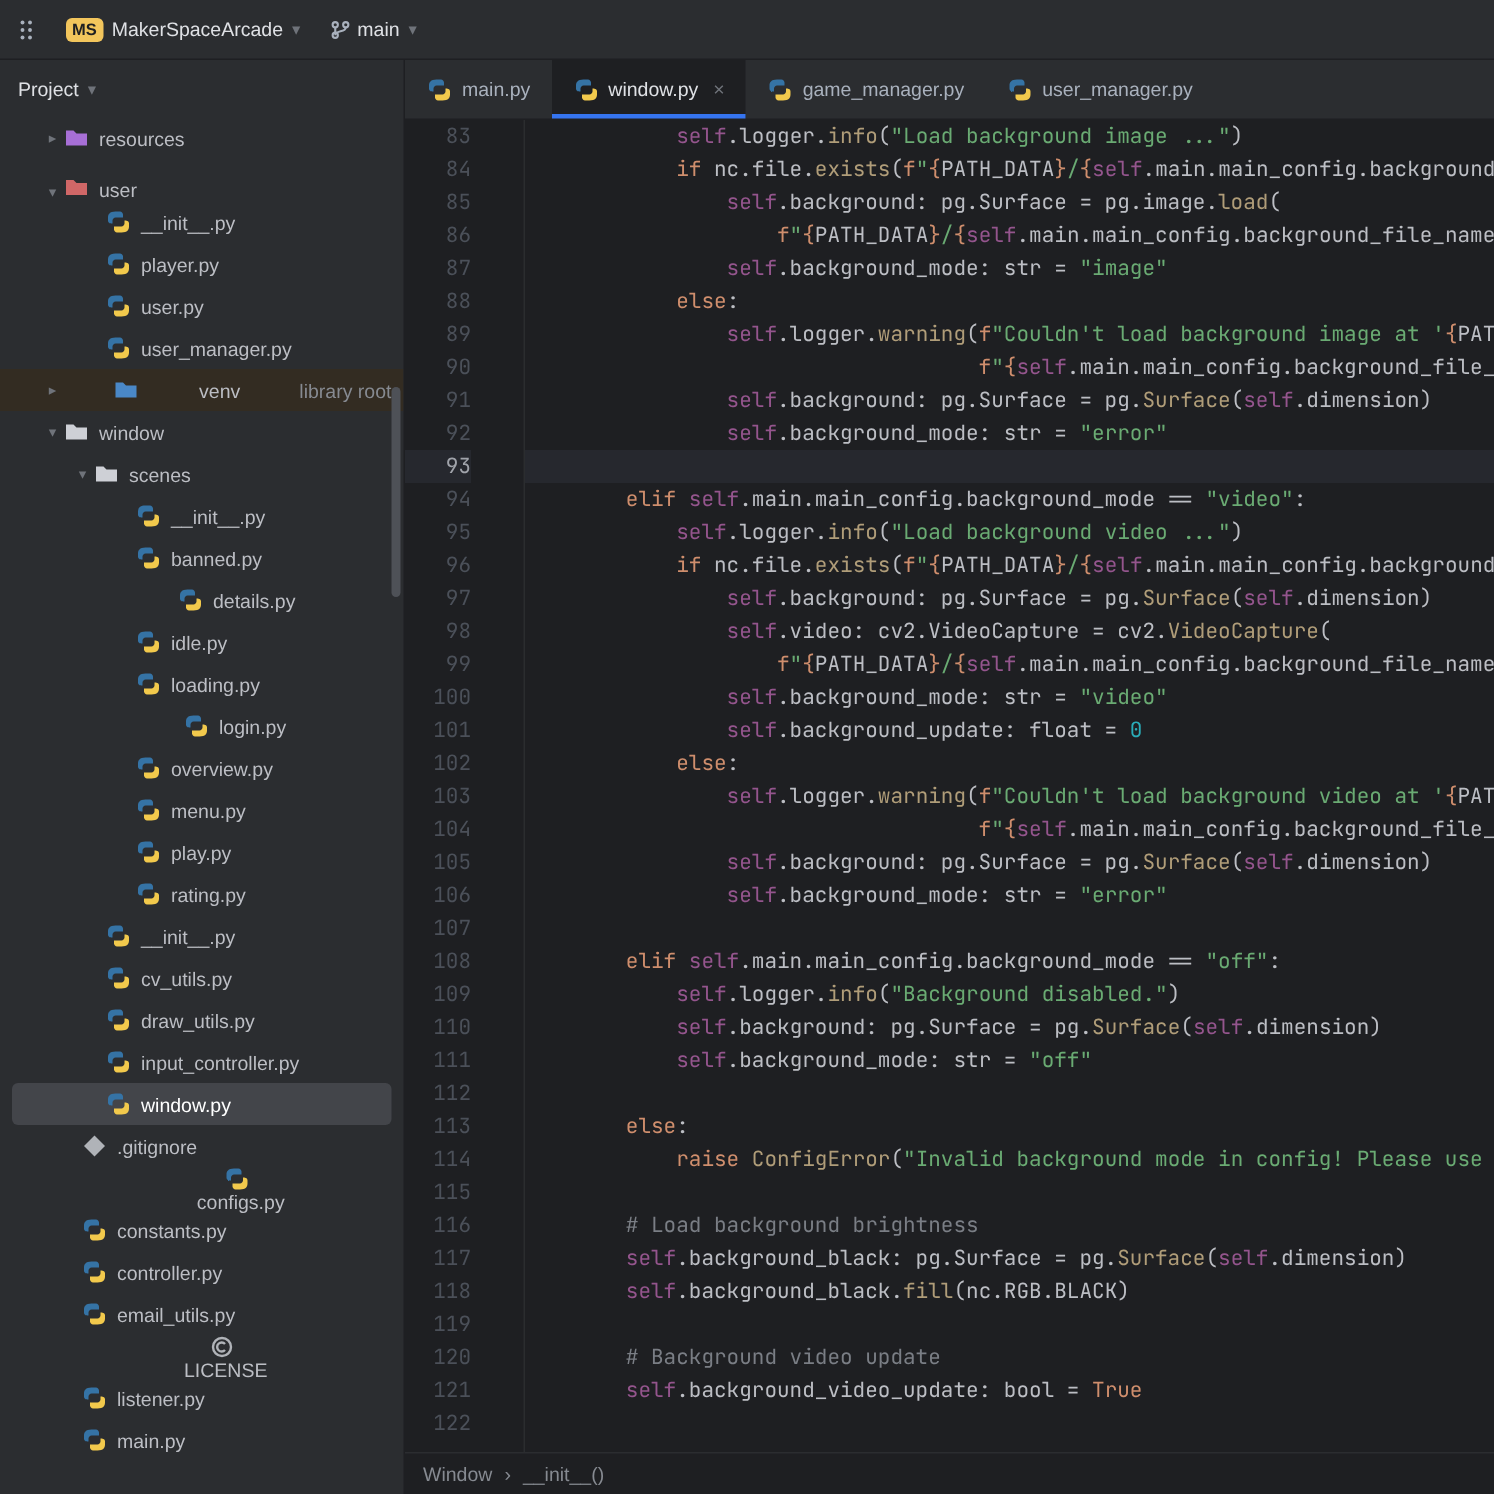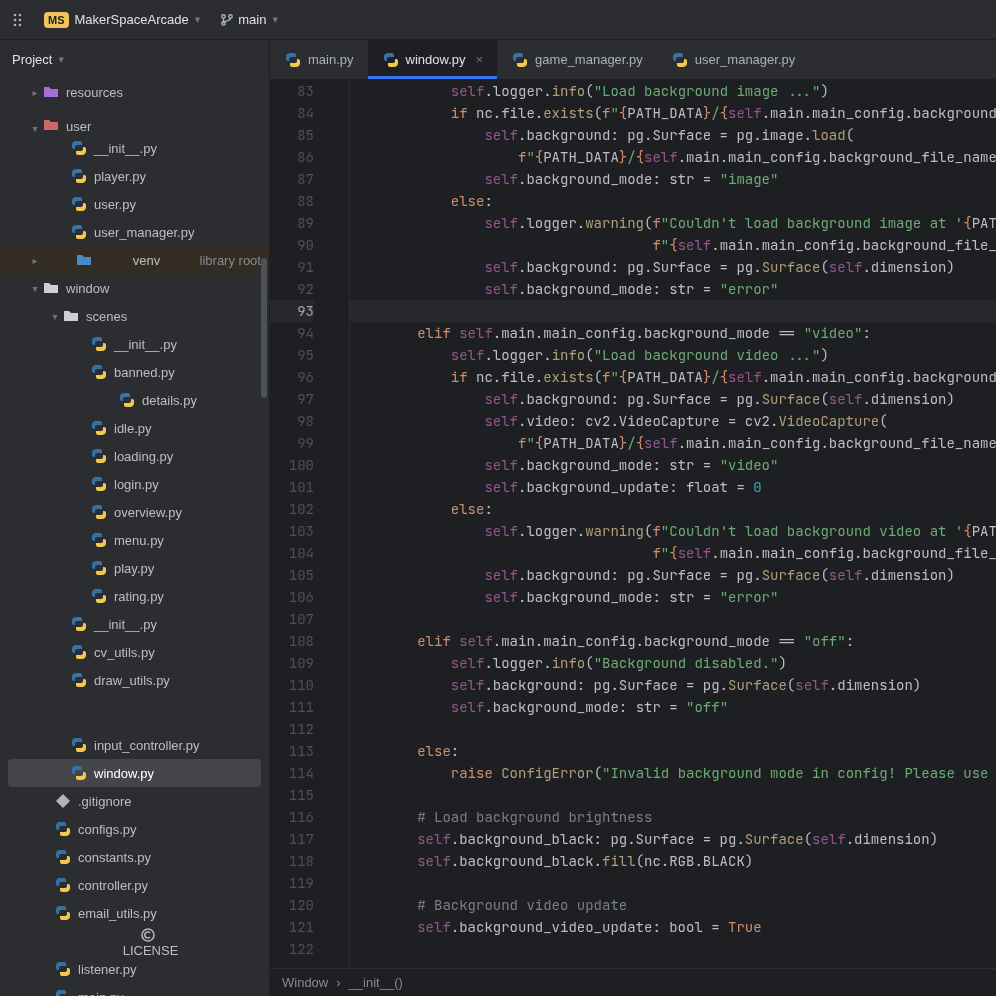--- a/index.html
+++ b/index.html
@@ -307,21 +307,21 @@
         <div class="tree-row" style="padding-left: 76px;">
           <span class="arrow "></span>
           <span class="ficon">
             <svg width="16" height="16" viewBox="0 0 16 16">
               <path d="M6 1h3c1 0 2 1 2 2v2H6c-1 0-2 1-2 2v2c-1 0-3 0-3-2V5c0-2 1-4 5-4z" fill="#3573a5"></path>
               <path d="M10 15H7c-1 0-2-1-2-2v-2h5c1 0 2-1 2-2V7c1 0 3 0 3 2v2c0 2-1 4-5 4z" fill="#f2c94c"></path>
             </svg>
           </span>
           <span>loading.py</span>
         </div>
-        <div class="tree-row" style="padding-left: 76px;">
+        <div class="tree-row" style="padding-left: 108px;">
           <span class="arrow "></span>
           <span class="ficon">
             <svg width="16" height="16" viewBox="0 0 16 16">
               <path d="M6 1h3c1 0 2 1 2 2v2H6c-1 0-2 1-2 2v2c-1 0-3 0-3-2V5c0-2 1-4 5-4z" fill="#3573a5"></path>
               <path d="M10 15H7c-1 0-2-1-2-2v-2h5c1 0 2-1 2-2V7c1 0 3 0 3 2v2c0 2-1 4-5 4z" fill="#f2c94c"></path>
             </svg>
           </span>
           <span>login.py</span>
         </div>
         <div class="tree-row" style="padding-left: 76px;">
@@ -387,21 +387,21 @@
         <div class="tree-row" style="padding-left: 56px;">
           <span class="arrow "></span>
           <span class="ficon">
             <svg width="16" height="16" viewBox="0 0 16 16">
               <path d="M6 1h3c1 0 2 1 2 2v2H6c-1 0-2 1-2 2v2c-1 0-3 0-3-2V5c0-2 1-4 5-4z" fill="#3573a5"></path>
               <path d="M10 15H7c-1 0-2-1-2-2v-2h5c1 0 2-1 2-2V7c1 0 3 0 3 2v2c0 2-1 4-5 4z" fill="#f2c94c"></path>
             </svg>
           </span>
           <span>draw_utils.py</span>
         </div>
-        <div class="tree-row" style="padding-left: 56px; margin-top: 37px;">
+        <div class="tree-row" style="padding-left: 56px;">
           <span class="arrow "></span>
           <span class="ficon">
             <svg width="16" height="16" viewBox="0 0 16 16">
               <path d="M6 1h3c1 0 2 1 2 2v2H6c-1 0-2 1-2 2v2c-1 0-3 0-3-2V5c0-2 1-4 5-4z" fill="#3573a5"></path>
               <path d="M10 15H7c-1 0-2-1-2-2v-2h5c1 0 2-1 2-2V7c1 0 3 0 3 2v2c0 2-1 4-5 4z" fill="#f2c94c"></path>
             </svg>
           </span>
           <span>input_controller.py</span>
         </div>
         <div class="tree-row selected" style="padding-left: 48px;">
@@ -416,21 +416,21 @@
         </div>
         <div class="tree-row" style="padding-left: 40px;">
           <span class="arrow "></span>
           <span class="ficon">
             <svg width="16" height="16" viewBox="0 0 16 16">
               <path d="M8 1l7 7-7 7-7-7z" fill="#b0b3b8"></path>
             </svg>
           </span>
           <span>.gitignore</span>
         </div>
-        <div class="tree-row" style="padding-left: 40px;">
+        <div class="tree-row" style="padding-left: 60px; flex-direction: column;">
           <span class="arrow "></span>
           <span class="ficon">
             <svg width="16" height="16" viewBox="0 0 16 16">
               <path d="M6 1h3c1 0 2 1 2 2v2H6c-1 0-2 1-2 2v2c-1 0-3 0-3-2V5c0-2 1-4 5-4z" fill="#3573a5"></path>
               <path d="M10 15H7c-1 0-2-1-2-2v-2h5c1 0 2-1 2-2V7c1 0 3 0 3 2v2c0 2-1 4-5 4z" fill="#f2c94c"></path>
             </svg>
           </span>
           <span>configs.py</span>
         </div>
         <div class="tree-row" style="padding-left: 40px;">

